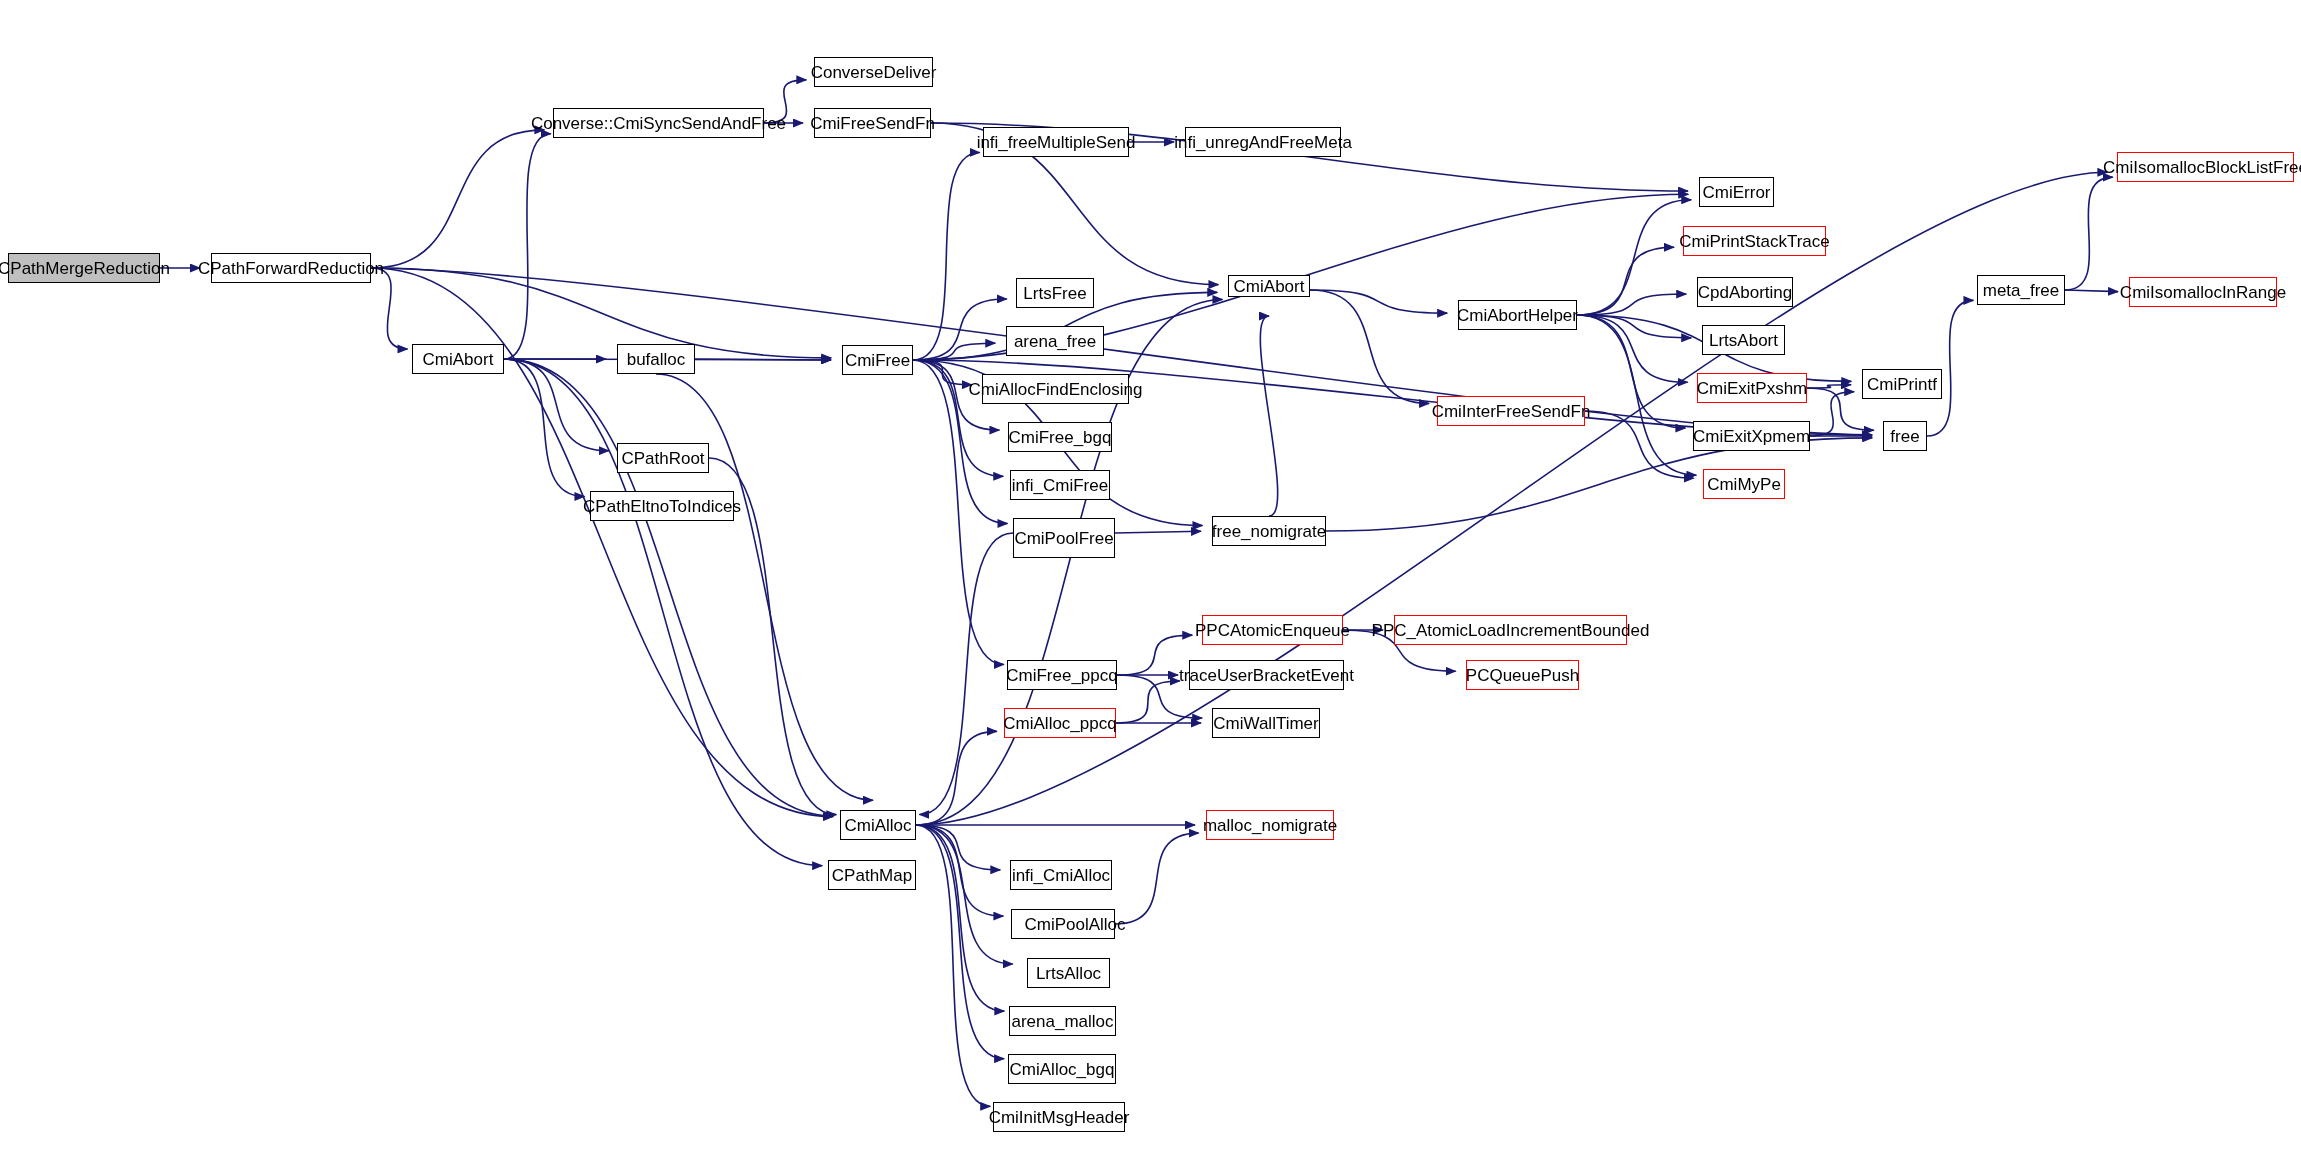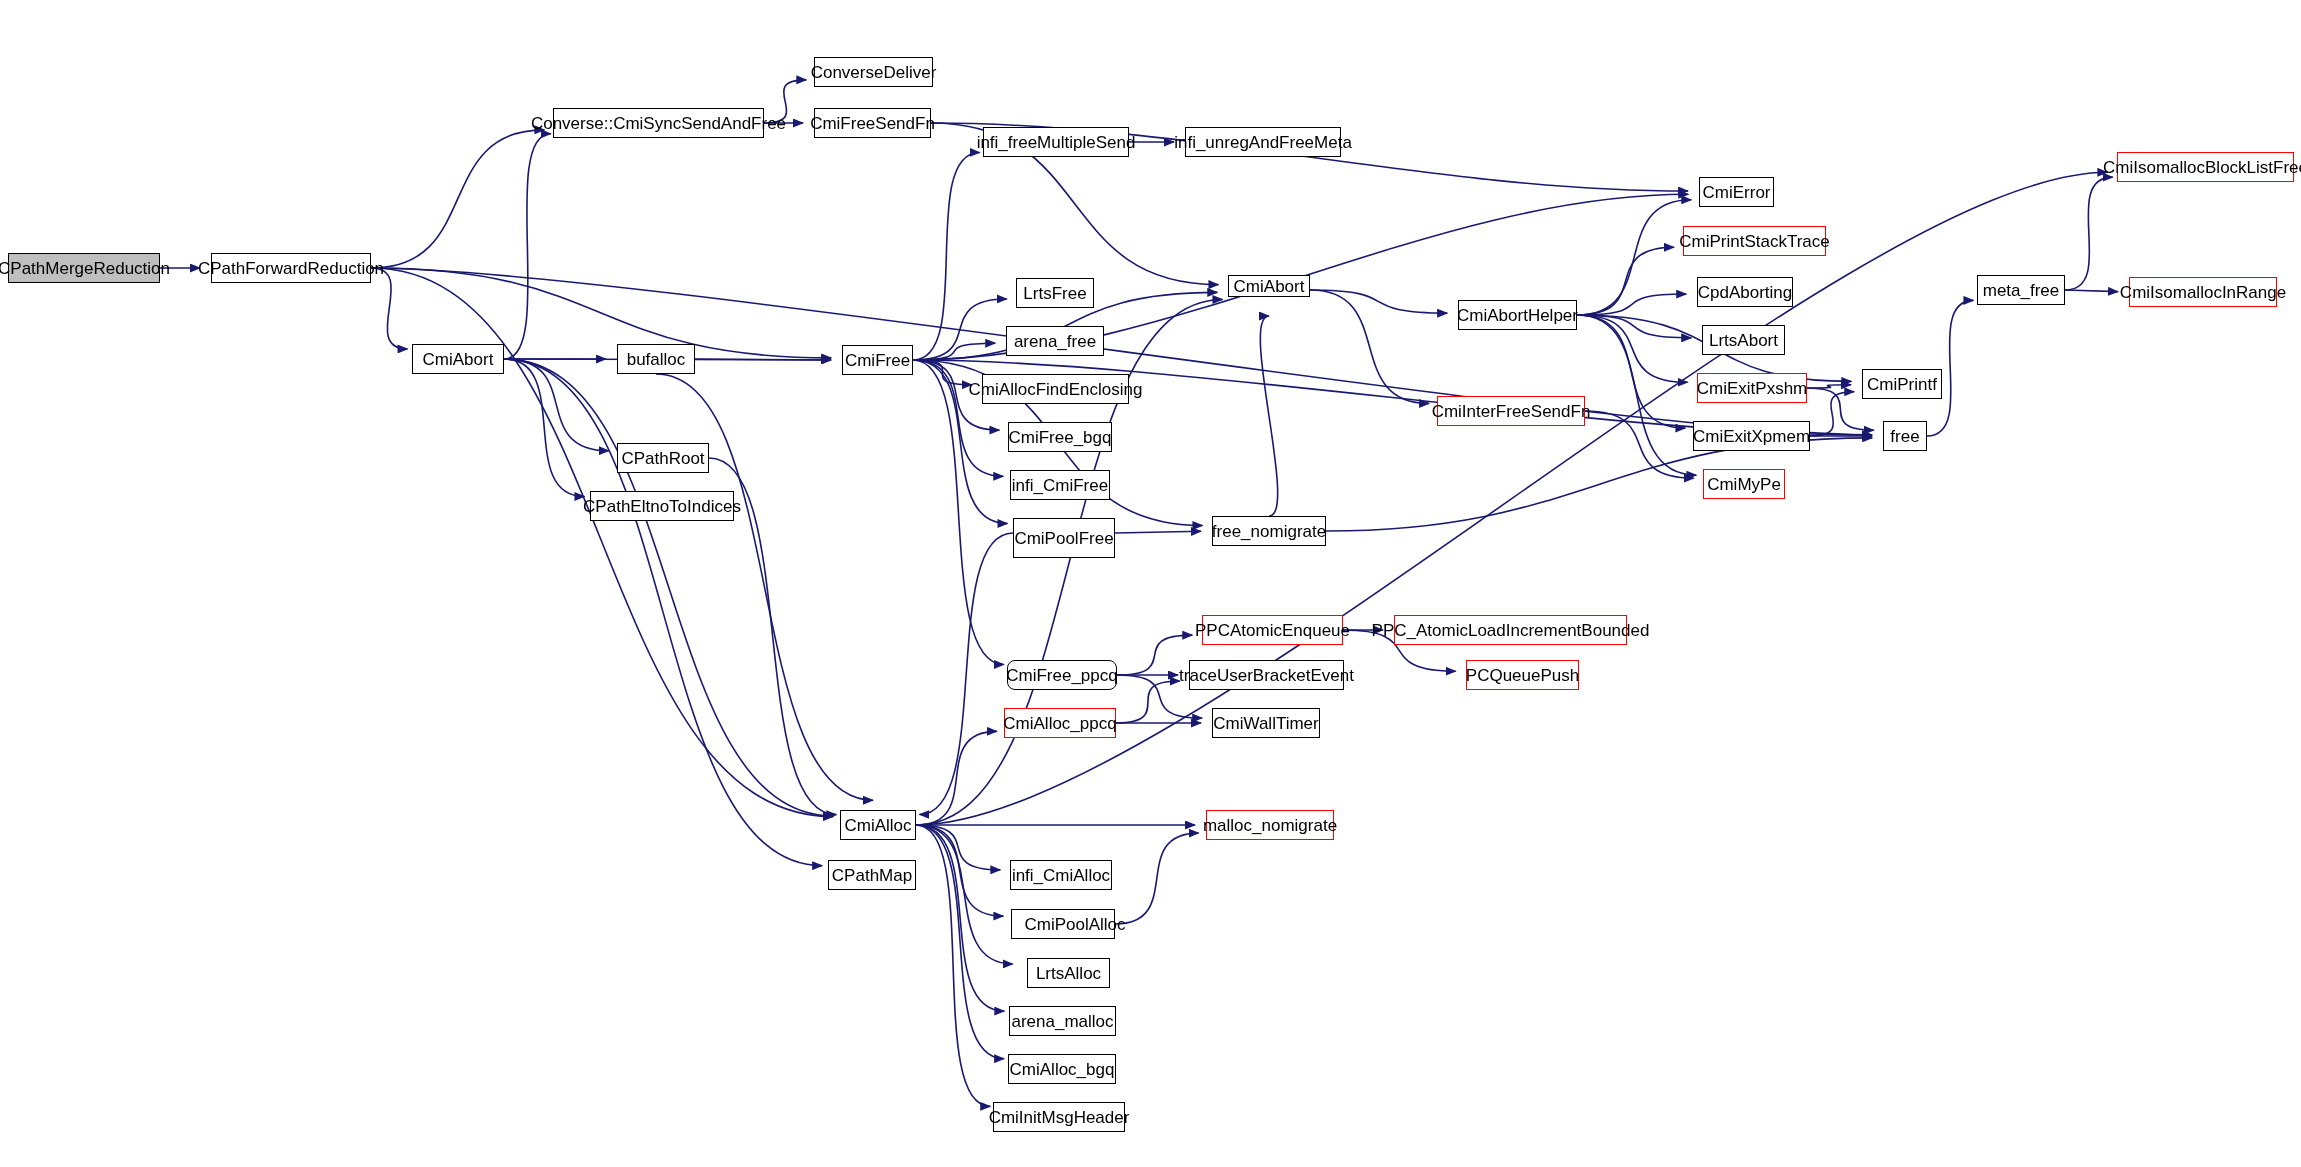--- a/index.html
+++ b/index.html
@@ -196,21 +196,21 @@
       </div>
       <div class="node" style="left: 617px; top: 443px; width: 92px; height: 30px;">
         <span>CPathRoot</span>
       </div>
       <div class="node" style="left: 590px; top: 491px; width: 144px; height: 30px;">
         <span>CPathEltnoToIndices</span>
       </div>
       <div class="node" style="left: 1212px; top: 516px; width: 114px; height: 30px;">
         <span>free_nomigrate</span>
       </div>
-      <div class="node" style="left: 1007px; top: 660px; width: 110px; height: 30px; border-radius: 8px;">
+      <div class="node" style="left: 1007px; top: 660px; width: 110px; height: 30px;">
         <span>CmiFree_ppcq</span>
       </div>
       <div class="node red" style="left: 1202px; top: 615px; width: 141px; height: 30px;">
         <span>PPCAtomicEnqueue</span>
       </div>
       <div class="node red" style="left: 1394px; top: 615px; width: 233px; height: 30px;">
         <span>PPC_AtomicLoadIncrementBounded</span>
       </div>
       <div class="node" style="left: 1189px; top: 660px; width: 155px; height: 30px;">
         <span>traceUserBracketEvent</span>

